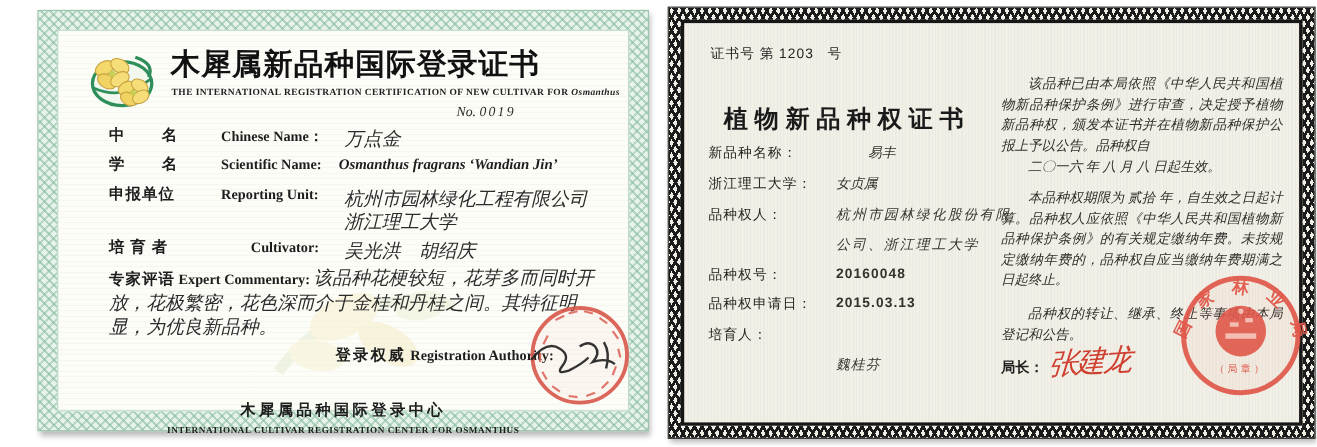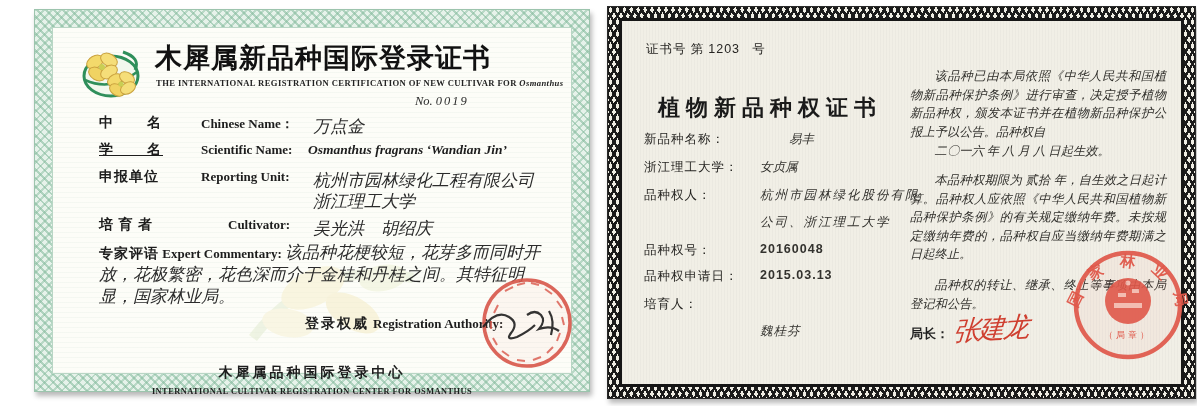--- a/index.html
+++ b/index.html
@@ -110,37 +110,37 @@
 
       <div class="lc hand" style="left:362px; top:66px; z-index:1; font-size:12.5px;">
         <span>No.</span>
         <span style="letter-spacing:2px;">0019</span>
       </div>
 
       <div class="lc zh-b" style="left:46px; top:86px; z-index:1;">中　　名</div>
       <div class="lc en-b" style="left:148px; top:87px; z-index:1;">Chinese Name：</div>
       <div class="lc hand" style="left:260px; top:87px; z-index:1;">万点金</div>
 
-      <div class="lc zh-b" style="left:46px; top:113px; z-index:1;text-decoration:underline;">学　　名</div>
+      <div class="lc zh-b" style="left:46px; top:113px; z-index:1;">学　　名</div>
       <div class="lc en-b" style="left:148px; top:114px; z-index:1;">Scientific Name:</div>
       <div class="lc sci" style="left:255px; top:114px; z-index:1;">Osmanthus fragrans ‘Wandian Jin’</div>
 
       <div class="lc zh-b" style="left:46px; top:140px; z-index:1; letter-spacing:1px;">申报单位</div>
       <div class="lc en-b" style="left:148px; top:141px; z-index:1;">Reporting Unit:</div>
       <div class="lc hand" style="left:260px; top:141px; z-index:1;">杭州市园林绿化工程有限公司</div>
       <div class="lc hand" style="left:260px; top:162px; z-index:1;">浙江理工大学</div>
 
       <div class="lc zh-b" style="left:46px; top:188px; z-index:1; letter-spacing:1px;">培 育 者</div>
       <div class="lc en-b" style="left:175px; top:189px; z-index:1;">Cultivator:</div>
       <div class="lc hand" style="left:260px; top:189px; z-index:1;">吴光洪　胡绍庆</div>
 
       <div class="lc commentary" style="left:46px; top:214px; width:446px; z-index:1;">
         <span class="zh-b" style="letter-spacing:1px;">专家评语</span>
         <span class="en-b">Expert Commentary:</span>
-        <span class="hand">该品种花梗较短，花芽多而同时开放，花极繁密，花色深而介于金桂和丹桂之间。其特征明显，国家林业局。</span>
+        <span class="hand">该品种花梗较短，花芽多而同时开放，花极繁密，花色深而介于金桂和丹桂之间。其特征明显，为优良新品种。</span>
       </div>
 
       <div class="lc" style="left:252px; top:286px; z-index:1;">
         <span class="zh-b">登录权威</span>
         <span class="en-b">Registration Authority:</span>
       </div>
 
       <svg class="lc" style="left:412px; top:243px; z-index:2;" width="116" height="108" viewBox="0 0 116 108">
         <circle cx="62" cy="52" r="43" fill="rgba(230,90,75,0.05)" stroke="#d8564a" stroke-width="3.5" opacity="0.9"></circle>
         <g stroke="#d8564a" stroke-width="2" opacity="0.8" fill="none">

